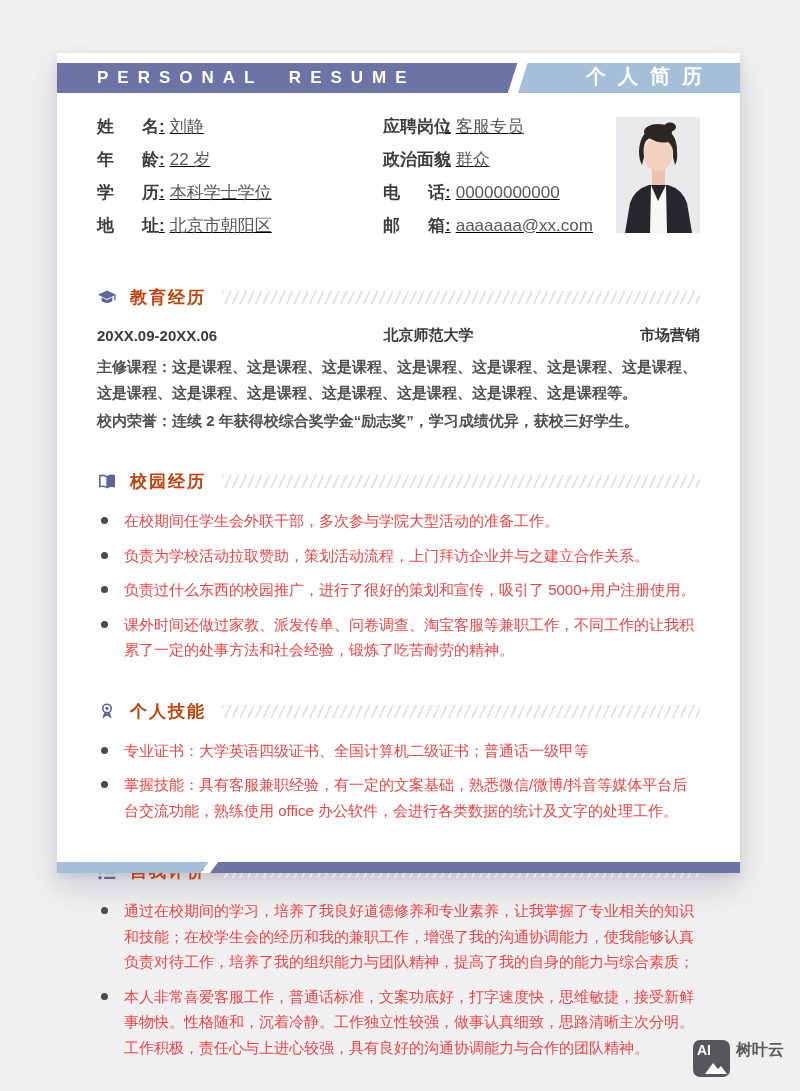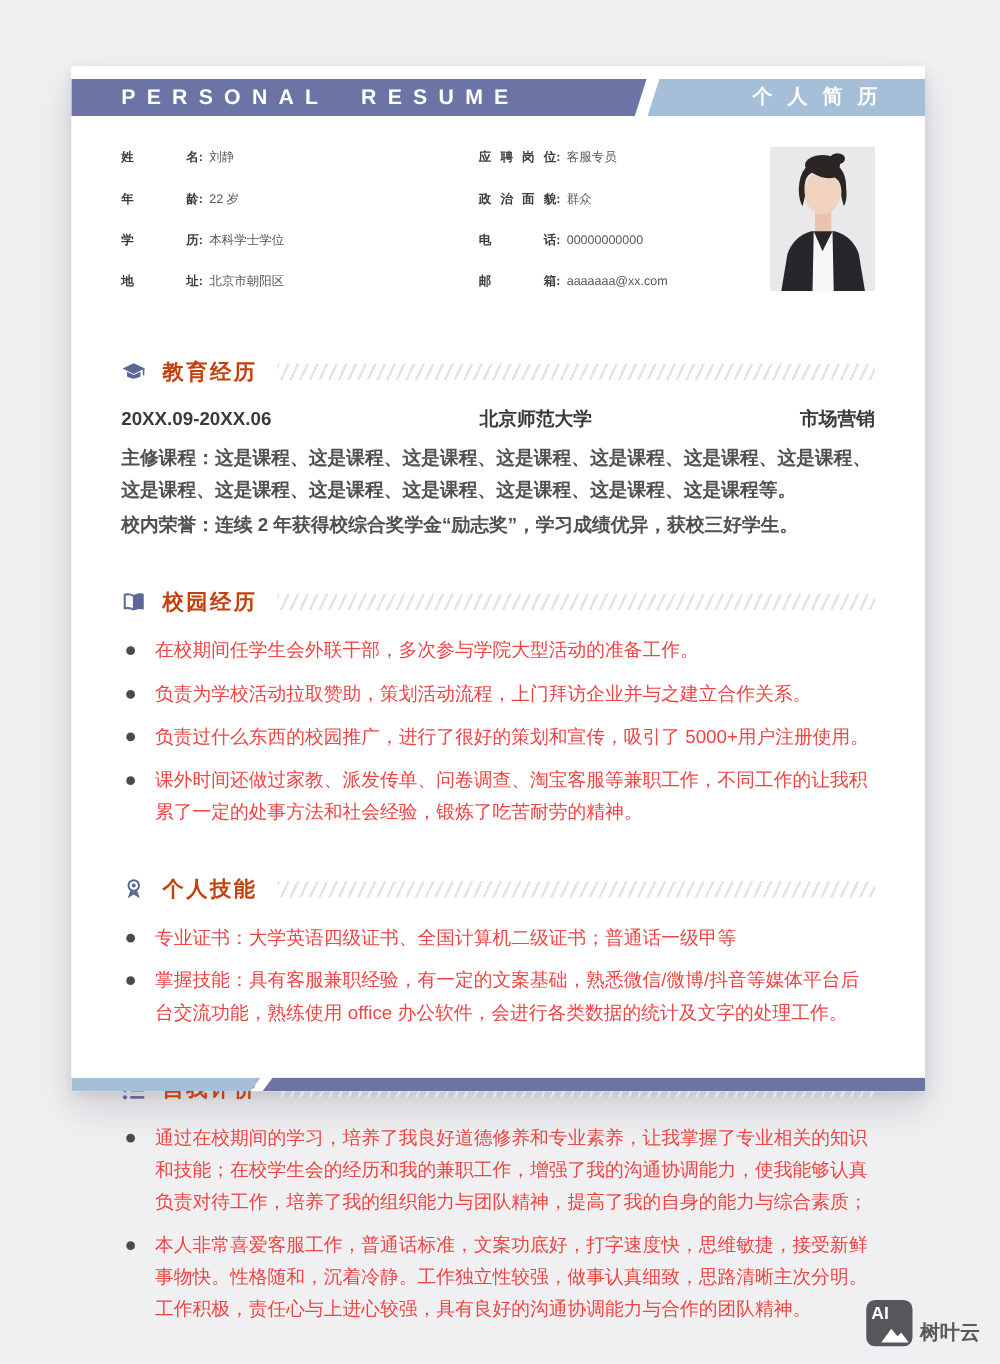--- a/index.html
+++ b/index.html
@@ -16,27 +16,27 @@
   }
   
   .topbar { position:relative; height:30px; margin-top:10px; }
   .topbar-dark { position:absolute; inset:0; background:#6b74a4;
     clip-path:polygon(0 0, 67.4% 0, 66% 100%, 0 100%); }
   .topbar-light { position:absolute; inset:0; background:#a6bfd9;
     clip-path:polygon(68.9% 0, 100% 0, 100% 100%, 67.5% 100%); }
   .topbar-en { position:absolute; left:40px; top:0; line-height:30px;
     color:#fff; font-weight:700; font-size:17px; letter-spacing:9px; word-spacing:12px; }
   .topbar-zh { position:absolute; right:26px; top:0; line-height:30px;
-    color:#fff; font-weight:700; font-size:16px; letter-spacing:12px; }
+    color:#fff; font-weight:700; font-size:20px; letter-spacing:12px;font-family:Liberation Mono, monospace; }
   
   .content { padding:0 40px; }
   .info { display:flex; margin-top:24px; }
   .info-col-left  { width:286px; }
   .info-col-right { flex:1; }
-  .info-row { margin-bottom:13px; font-size:10px; line-height:20px; white-space:nowrap; }
+  .info-row { margin-bottom:13px; font-size:17px; line-height:20px; white-space:nowrap;text-decoration:underline; }
   .lbl { display:inline-block; width:62px; text-align:justify; text-align-last:justify;
     font-weight:700; color:#3d3d3d; vertical-align:top; }
   .colon { font-weight:700; color:#3d3d3d; margin-right:5px; }
   .val { color:#575757; }
   .photo { width:84px; height:116px; flex:0 0 84px; overflow:hidden; }
   
   .sec-head { display:flex; align-items:center; margin-top:37px; }
   .sec-head .icon { width:20px; height:20px; flex:0 0 20px; margin-right:13px; }
   .sec-head .icon svg { width:20px; height:20px; fill:#5c6797; }
   .sec-title { font-size:17px; font-weight:700; color:#c2410c; letter-spacing:2px; }
@@ -52,21 +52,21 @@
     font-size:15px; color:#ef4444; line-height:1.7; }
   ul.bullets li::before { content:""; position:absolute; left:4px; top:9px;
     width:7px; height:7px; border-radius:50%; background:#4b4b4b; }
   
   .botbar { position:absolute; left:0; bottom:0; width:100%; height:11px; }
   .botbar-light { position:absolute; inset:0; background:#a6bfd9;
     clip-path:polygon(0 0, 22.2% 0, 21% 100%, 0 100%); }
   .botbar-dark { position:absolute; inset:0; background:#6b74a4;
     clip-path:polygon(23.6% 0, 100% 0, 100% 100%, 22.4% 100%); }
   
-  .watermark { position:absolute; right:16px; bottom:14px; display:flex; align-items:flex-end; }
+  .watermark { position:absolute; right:16px; bottom:14px; display:flex; align-items:flex-start; }
   .wm-box { width:37px; height:37px; border-radius:7px; background:#57575b;
     position:relative; overflow:hidden; }
   .wm-ai { position:absolute; left:4px; top:2px; color:#fff; font-weight:700; font-size:14px; }
   .wm-box svg { position:absolute; right:2px; bottom:2px; width:24px; height:16px; }
   .wm-brand { margin-left:6px; font-size:16px; font-weight:700; color:#59595c; }
 </style>
 </head>
 <body>
 
 <div class="paper">

